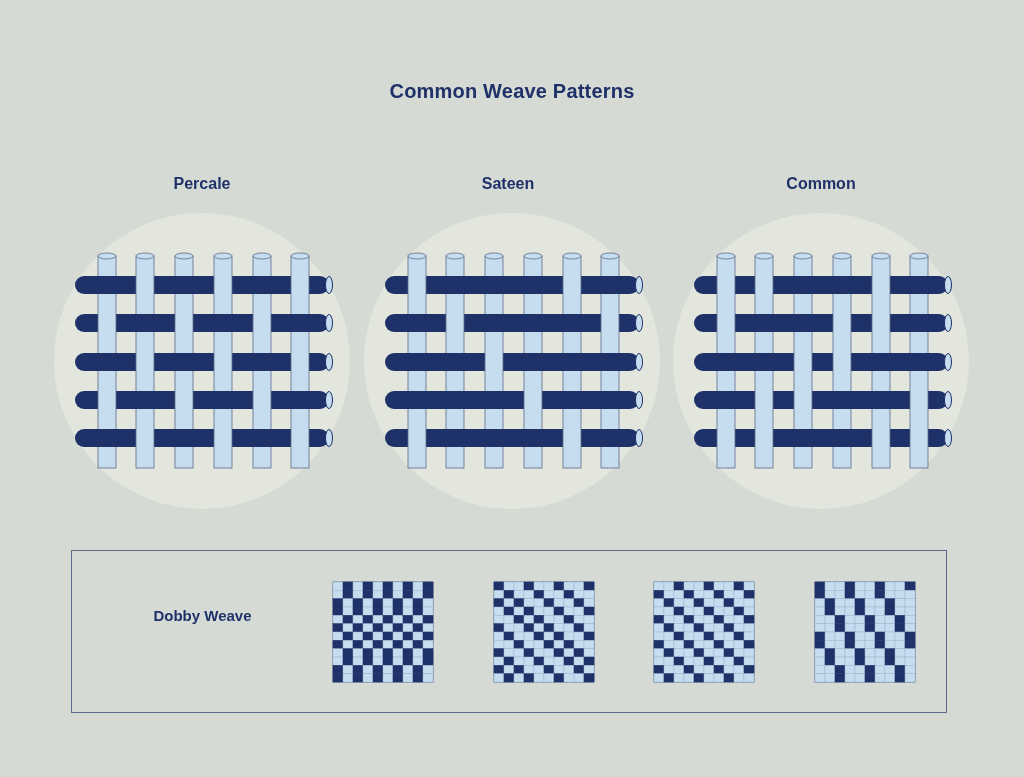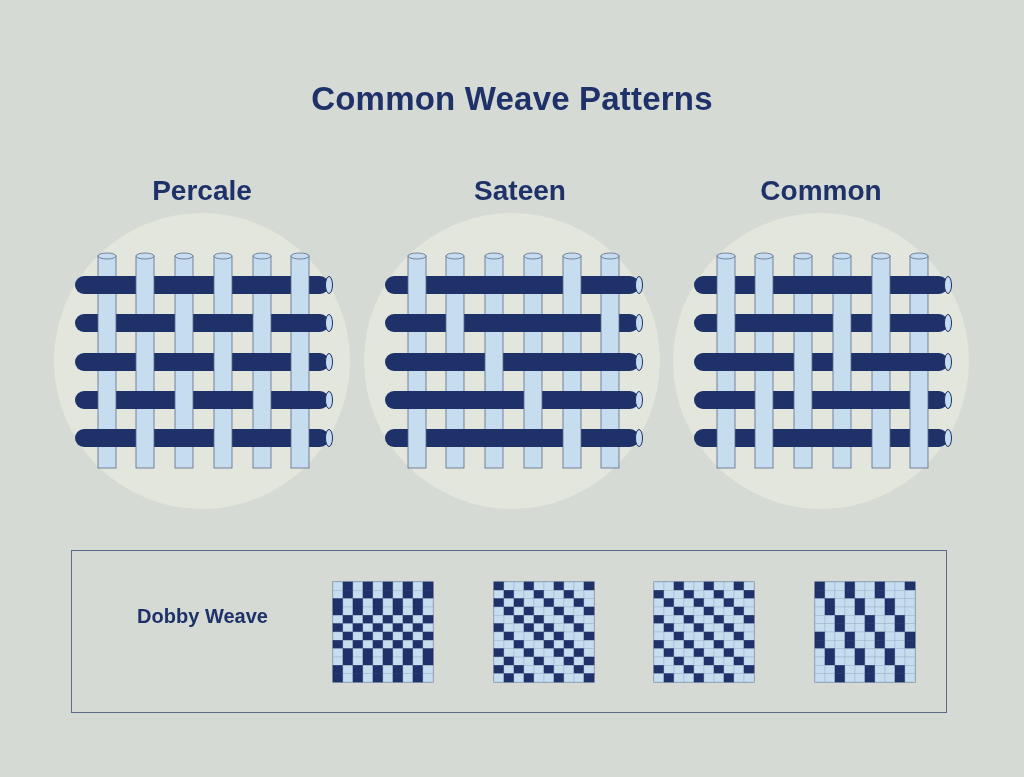--- a/index.html
+++ b/index.html
@@ -5,43 +5,43 @@
   html, body { margin: 0; padding: 0; }
   body {
     width: 1024px; height: 777px;
     background: #d5dad4;
     position: relative; overflow: hidden;
     font-family: "Liberation Sans", "DejaVu Sans", sans-serif;
     color: #1f3169;
   }
   .title {
     position: absolute; left: 0; top: 80px; width: 1024px;
-    text-align: center; font-size: 33px; font-weight: bold; letter-spacing: 0.2px;
+    text-align: center; font-size: 20px; font-weight: bold; letter-spacing: 0.2px;
   }
   .label {
     position: absolute; top: 175px; width: 200px;
-    text-align: center; font-size: 28px; font-weight: bold;
+    text-align: center; font-size: 16px; font-weight: bold;
   }
   svg.weaves { position: absolute; left: 0; top: 0; }
   .dobby-box {
     position: absolute; left: 71px; top: 550px; width: 876px; height: 163px;
     border: 1.5px solid #5d6a8a; box-sizing: border-box;
   }
   .dobby-label {
     position: absolute; left: 100px; top: 600px; width: 205px;
-    text-align: center; font-size: 20px; font-weight: bold; line-height: 32px;
+    text-align: center; font-size: 15px; font-weight: bold; line-height: 32px;
   }
 </style>
 </head>
 <body>
 
 <div class="title">Common Weave Patterns</div>
 
 <div class="label" style="left:102px">Percale</div>
-<div class="label" style="left:420px">Sateen</div>
+<div class="label" style="left:408px">Sateen</div>
 <div class="label" style="left:721px">Common</div>
 
 <svg class="weaves" id="weave-svg" width="1024" height="777">
     <circle cx="202" cy="361" r="148" fill="#e3e6dc"></circle>
     <rect x="75" y="276" width="254" height="18" rx="9" fill="#1f3169"></rect>
     <ellipse cx="329" cy="285" rx="3.5" ry="8.5" fill="#c6dcef" stroke="#1f3169" stroke-width="1"></ellipse>
     <rect x="75" y="314" width="254" height="18" rx="9" fill="#1f3169"></rect>
     <ellipse cx="329" cy="323" rx="3.5" ry="8.5" fill="#c6dcef" stroke="#1f3169" stroke-width="1"></ellipse>
     <rect x="75" y="353" width="254" height="18" rx="9" fill="#1f3169"></rect>
     <ellipse cx="329" cy="362" rx="3.5" ry="8.5" fill="#c6dcef" stroke="#1f3169" stroke-width="1"></ellipse>

